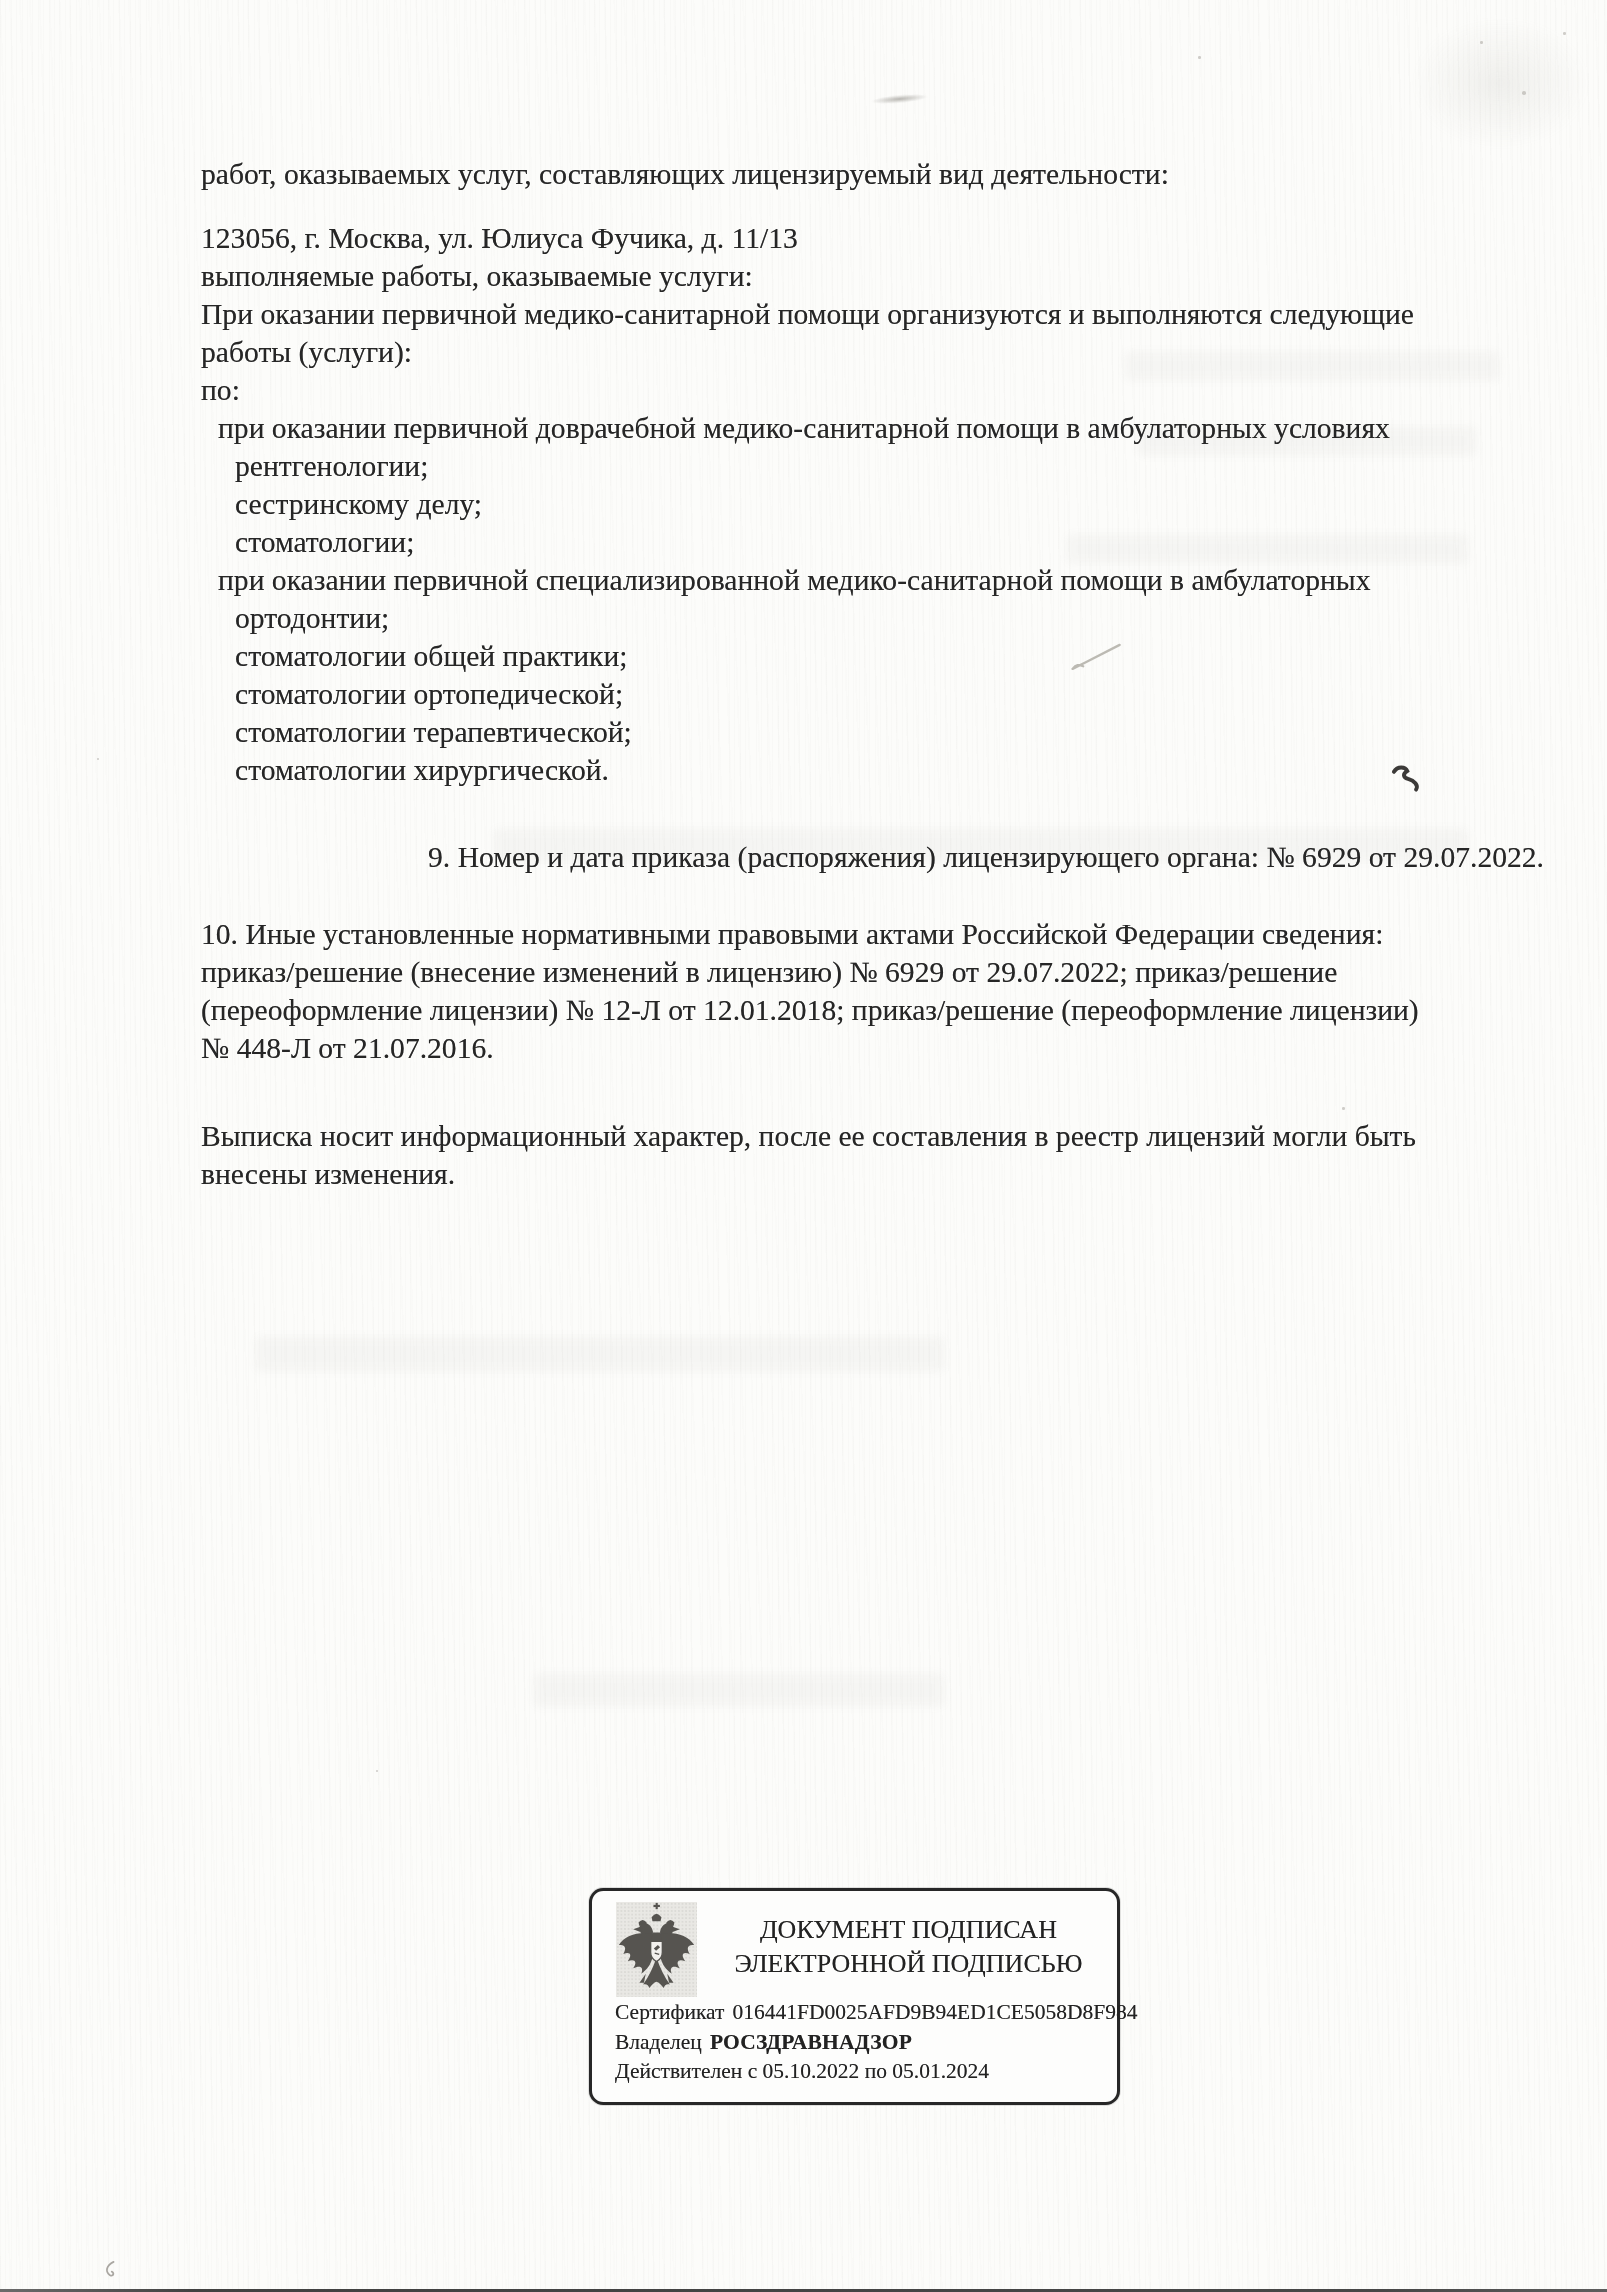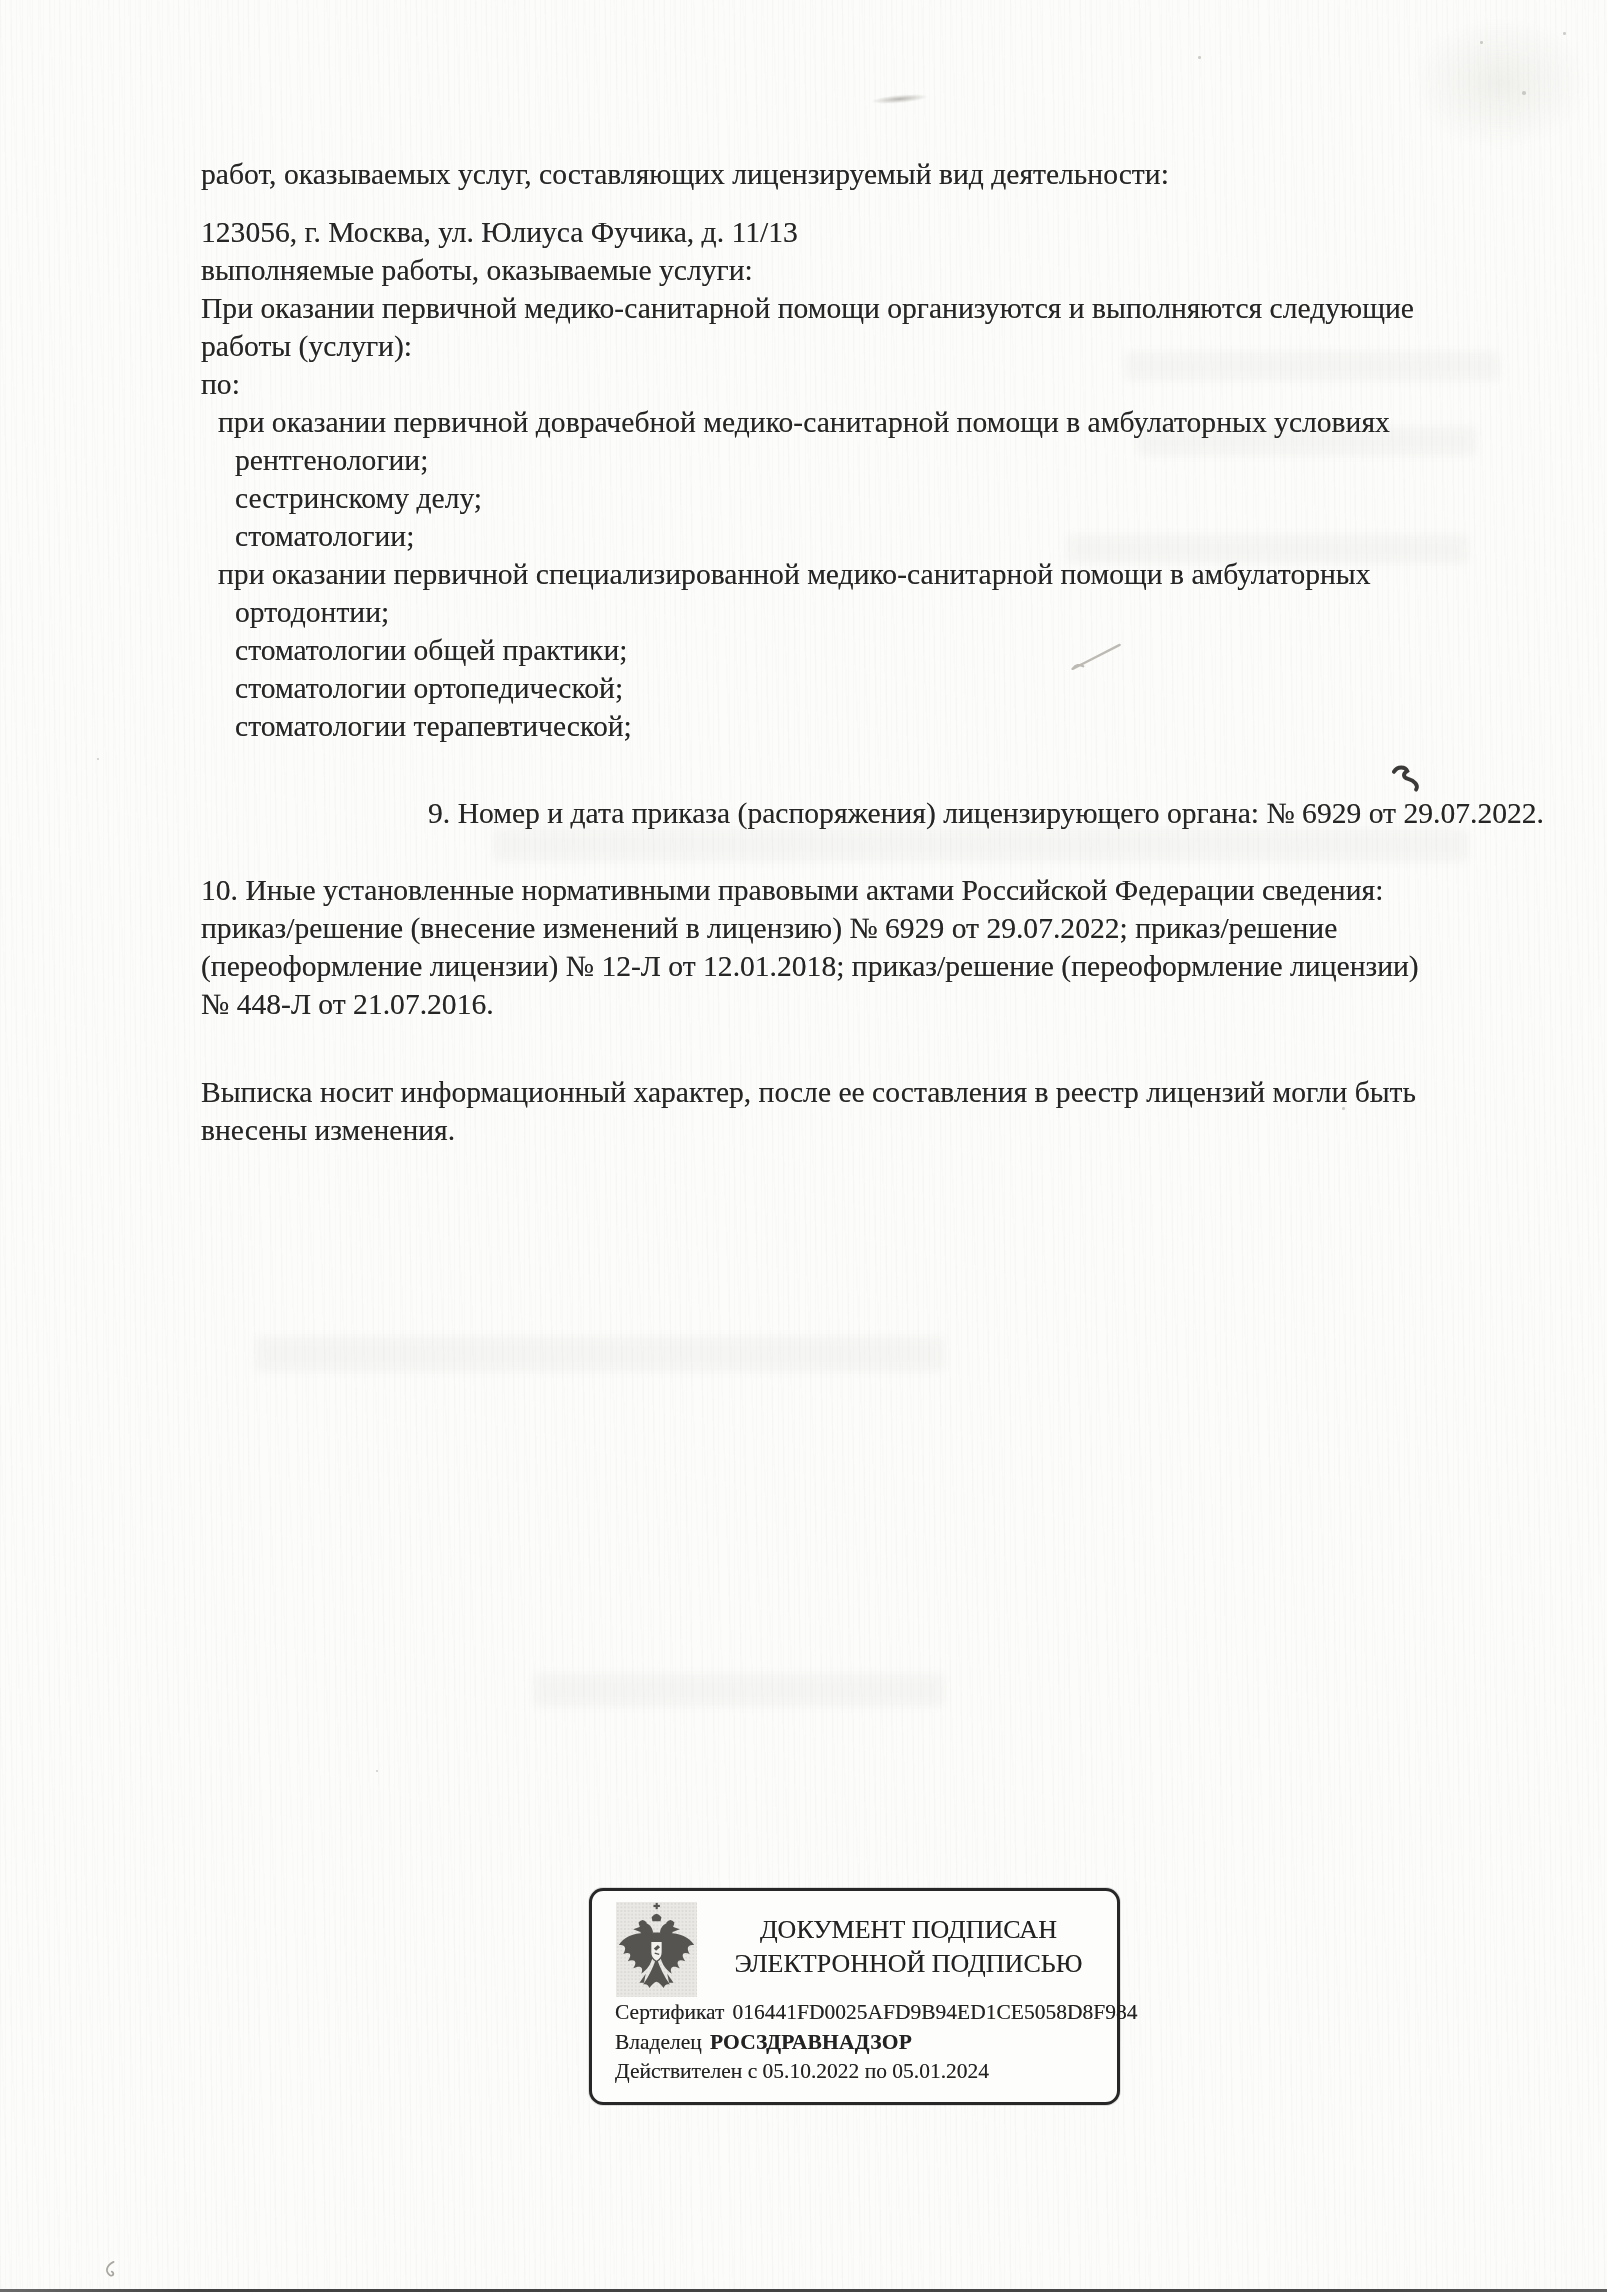--- a/index.html
+++ b/index.html
@@ -20,21 +20,21 @@
     pointer-events:none;
   }
   .textblock{
     position:absolute;left:201px;top:155px;width:1343px;
     font-size:29.6px;line-height:38px;
     text-shadow:0 0 0.5px rgba(45,45,45,.55);
   }
   .line{white-space:nowrap;}
   .ind1{padding-left:17px;}
   .ind2{padding-left:34px;}
-  .p2{margin-top:20px;}
+  .p2{margin-top:26px;}
   .p3{margin-top:49px;text-align:right;}
   .p4{margin-top:39px;}
   .p5{margin-top:50px;}
 
   
   .stamp{
     position:absolute;left:589px;top:1888px;width:525px;height:211px;
     border:3.6px solid #272727;border-radius:14.3px;
     background:#fdfdfc;
     box-shadow:0 0 0 0.9px rgba(60,60,60,.15);
@@ -114,20 +114,21 @@
       <div class="line">по:</div>
       <div class="line ind1">при оказании первичной доврачебной медико-санитарной помощи в амбулаторных условиях</div>
       <div class="line ind2">рентгенологии;</div>
       <div class="line ind2">сестринскому делу;</div>
       <div class="line ind2">стоматологии;</div>
       <div class="line ind1">при оказании первичной специализированной медико-санитарной помощи в амбулаторных</div>
       <div class="line ind2">ортодонтии;</div>
       <div class="line ind2">стоматологии общей практики;</div>
       <div class="line ind2">стоматологии ортопедической;</div>
       <div class="line ind2">стоматологии терапевтической;</div>
+      <div class="line ind2">стоматологии хирургической.</div>
     </div>
     <div class="p3">
       <div class="line">9. Номер и дата приказа (распоряжения) лицензирующего органа: № 6929 от 29.07.2022.</div>
     </div>
     <div class="p4">
       <div class="line">10. Иные установленные нормативными правовыми актами Российской Федерации сведения:</div>
       <div class="line">приказ/решение (внесение изменений в лицензию) № 6929 от 29.07.2022; приказ/решение</div>
       <div class="line">(переоформление лицензии) № 12-Л от 12.01.2018; приказ/решение (переоформление лицензии)</div>
       <div class="line">№ 448-Л от 21.07.2016.</div>
     </div>

